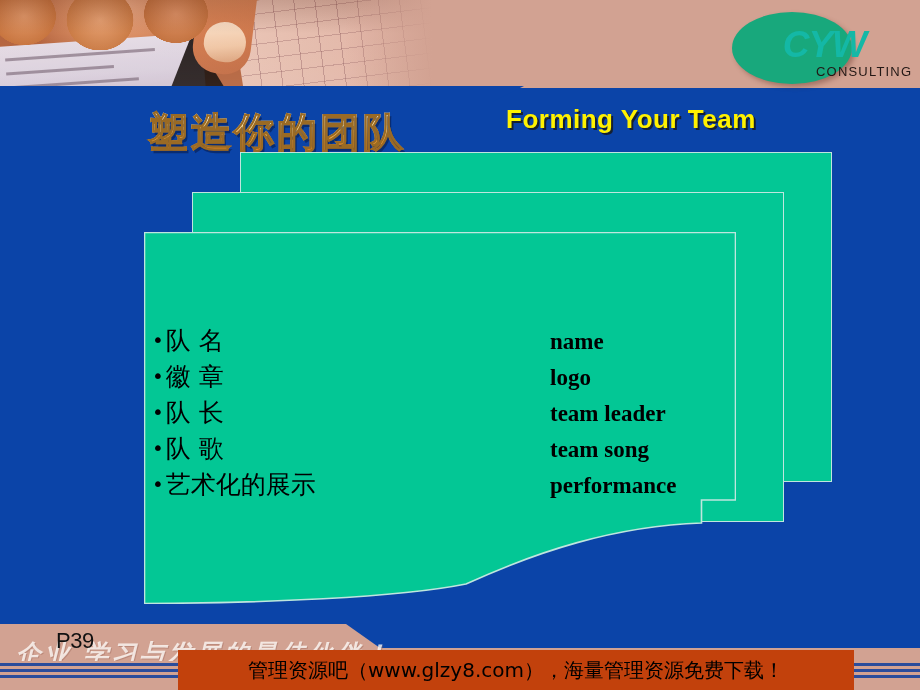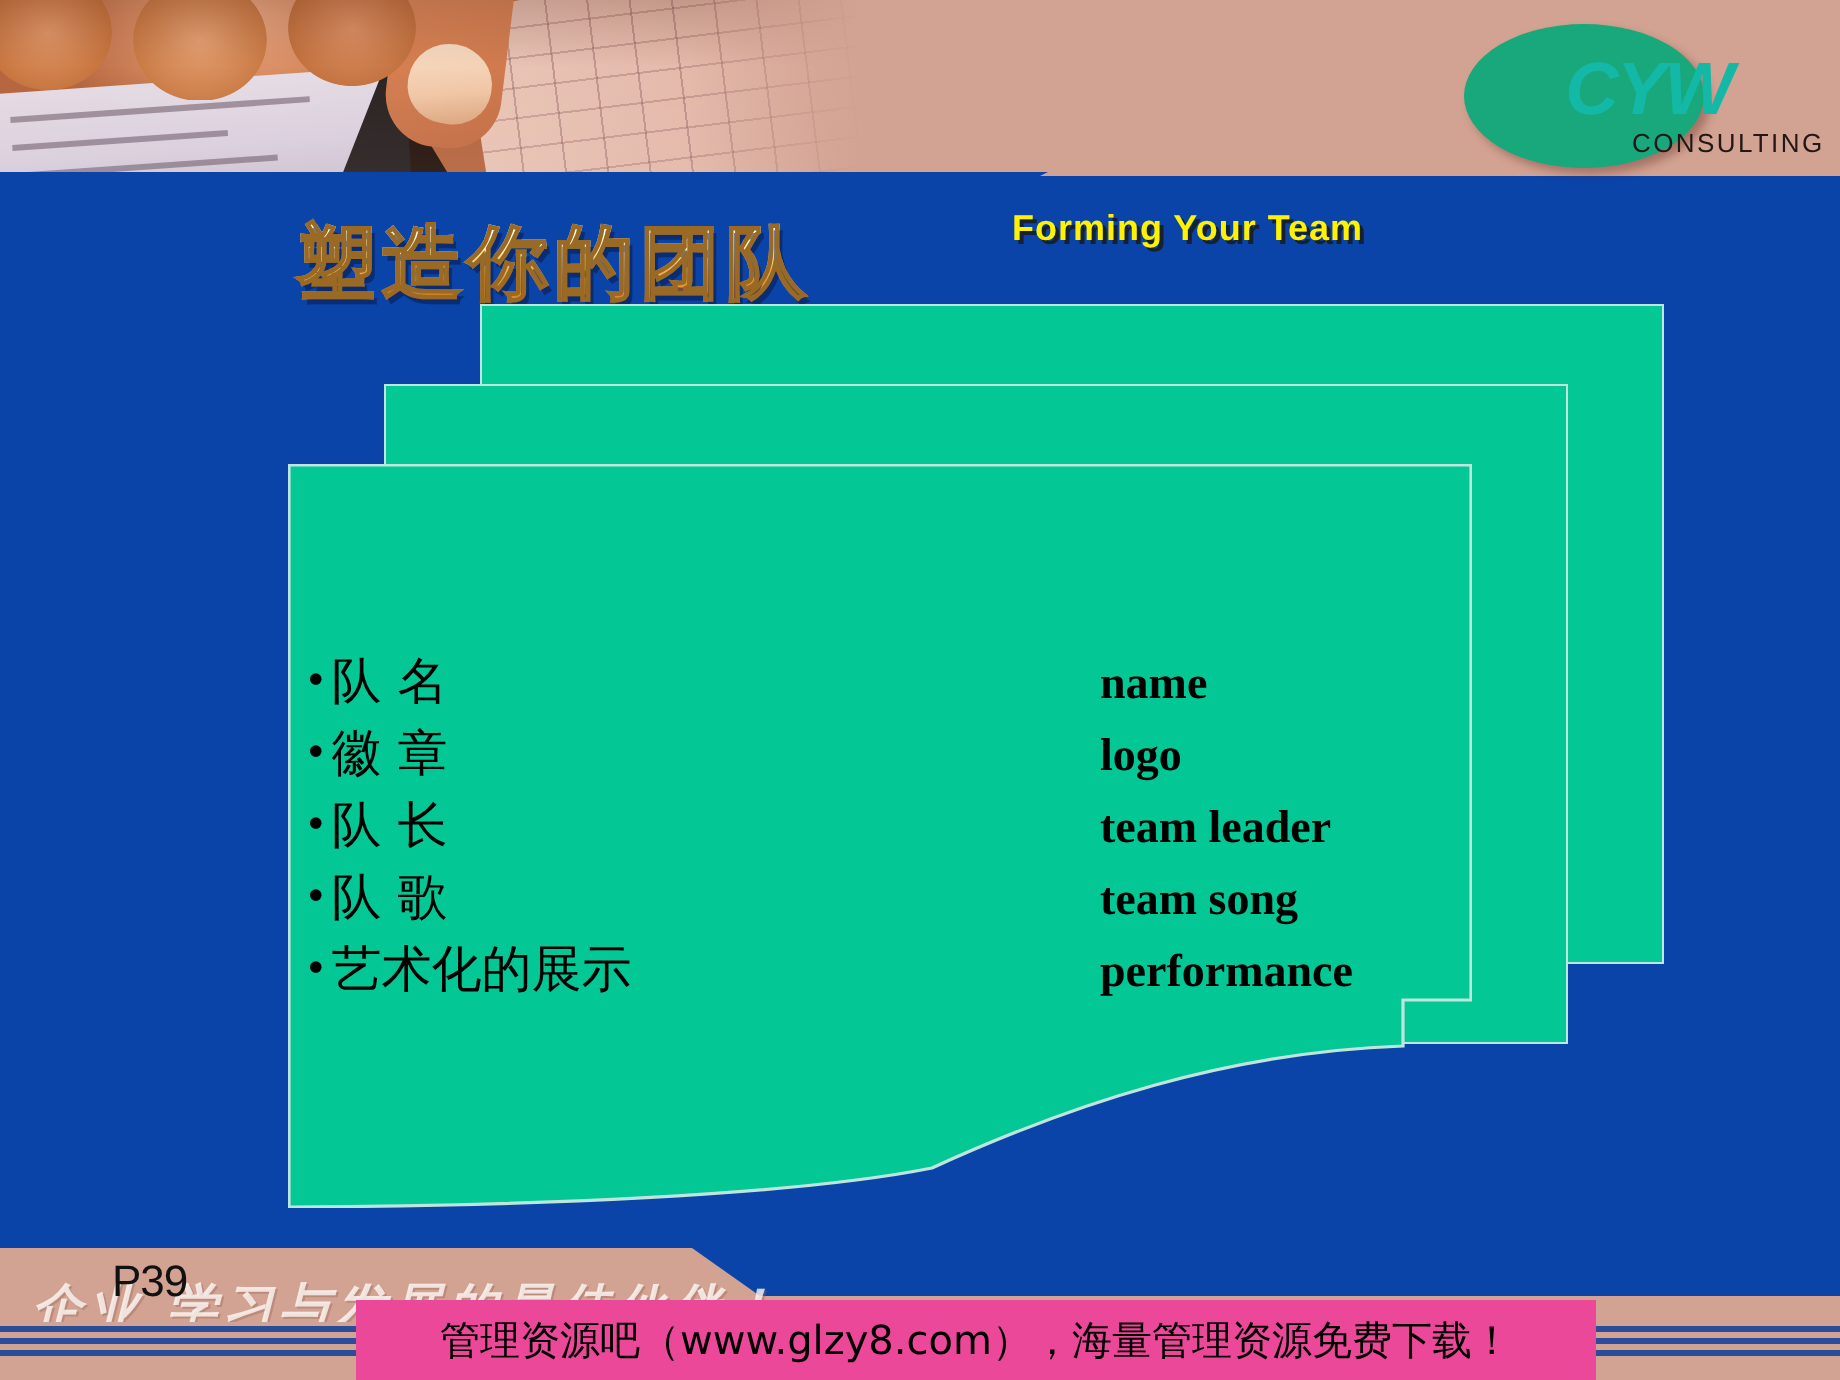--- a/index.html
+++ b/index.html
@@ -150,21 +150,21 @@
     color: transparent;
     -webkit-text-stroke: 1px #9a6a24;
     text-shadow: 2px 3px 0 rgba(10,25,70,.55);
     white-space: nowrap;
     margin-top: 24px;
   }
   .title-en {
     position: absolute;
     left: 506px; top: 104px;
     font-family: "Liberation Sans", sans-serif;
-    font-size: 18px;
+    font-size: 26px;
     font-weight: bold;
     color: #FFF200;
     letter-spacing: .5px;
     text-shadow: 2px 2px 0 rgba(25,20,10,.75);
     white-space: nowrap;
   }
 
   
   .logo {
     position: absolute;
@@ -311,22 +311,22 @@
     position: absolute;
     left: 56px; top: 628px;
     font-family: "Liberation Sans", sans-serif;
     font-size: 22px;
     color: #111111;
     letter-spacing: -.5px;
   }
   .banner {
     position: absolute;
     left: 178px; top: 650px;
-    width: 620px; height: 40px;
-    background: #ec4899;
+    width: 676px; height: 40px;
+    background: #c2410c;
     display: flex;
     align-items: center;
     justify-content: center;
   }
   .banner span {
     font-family: "DejaVu Sans", "Liberation Sans", sans-serif;
     font-size: 20px;
     color: #000000;
     white-space: nowrap;
   }

